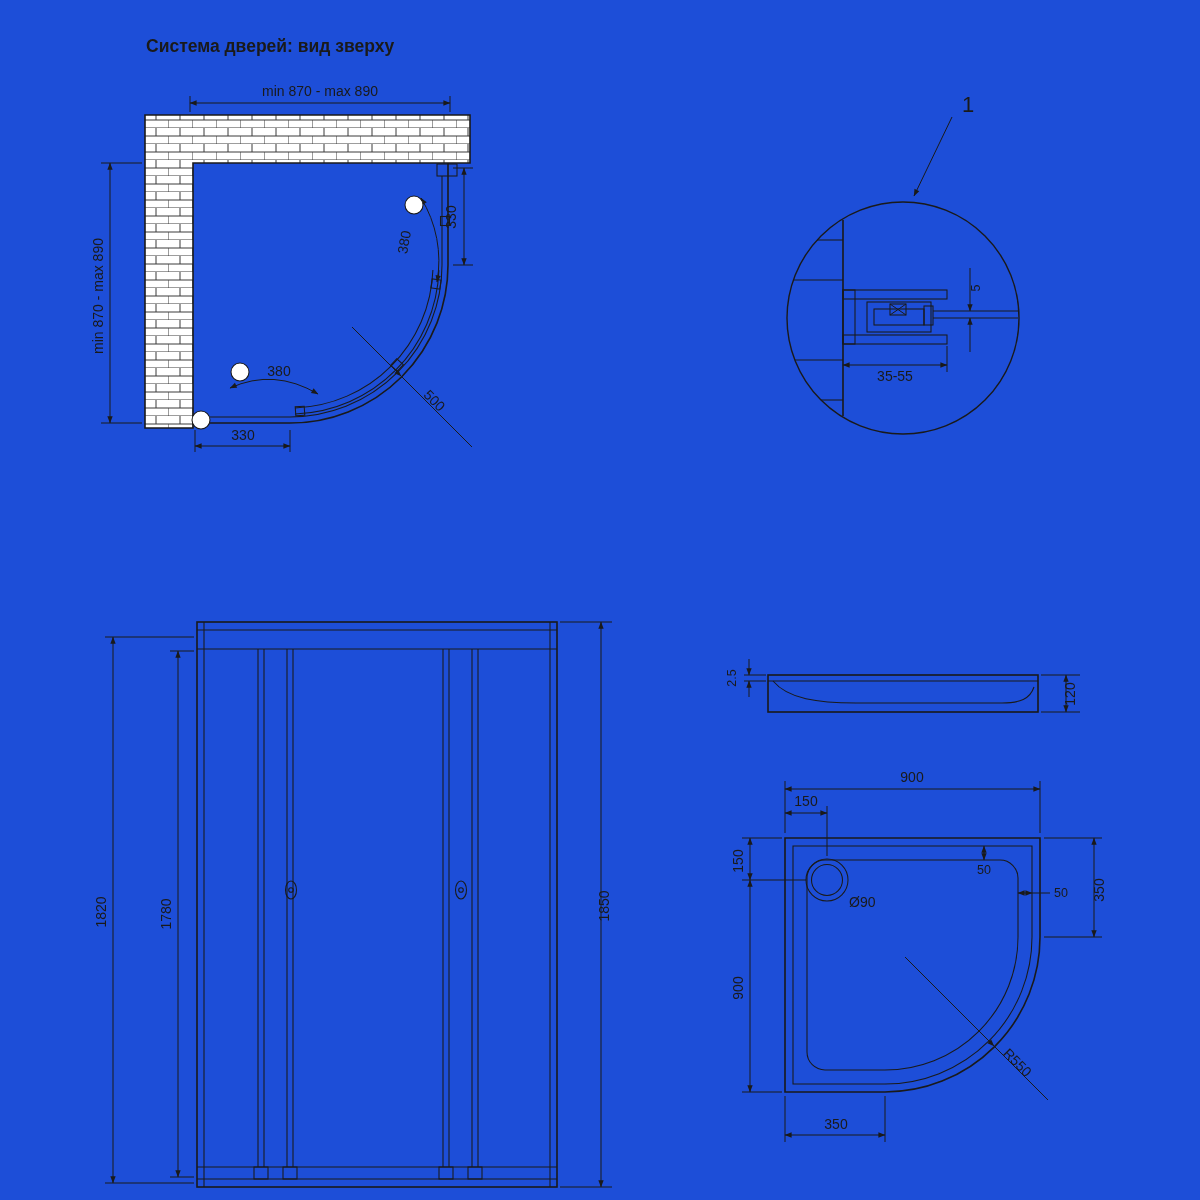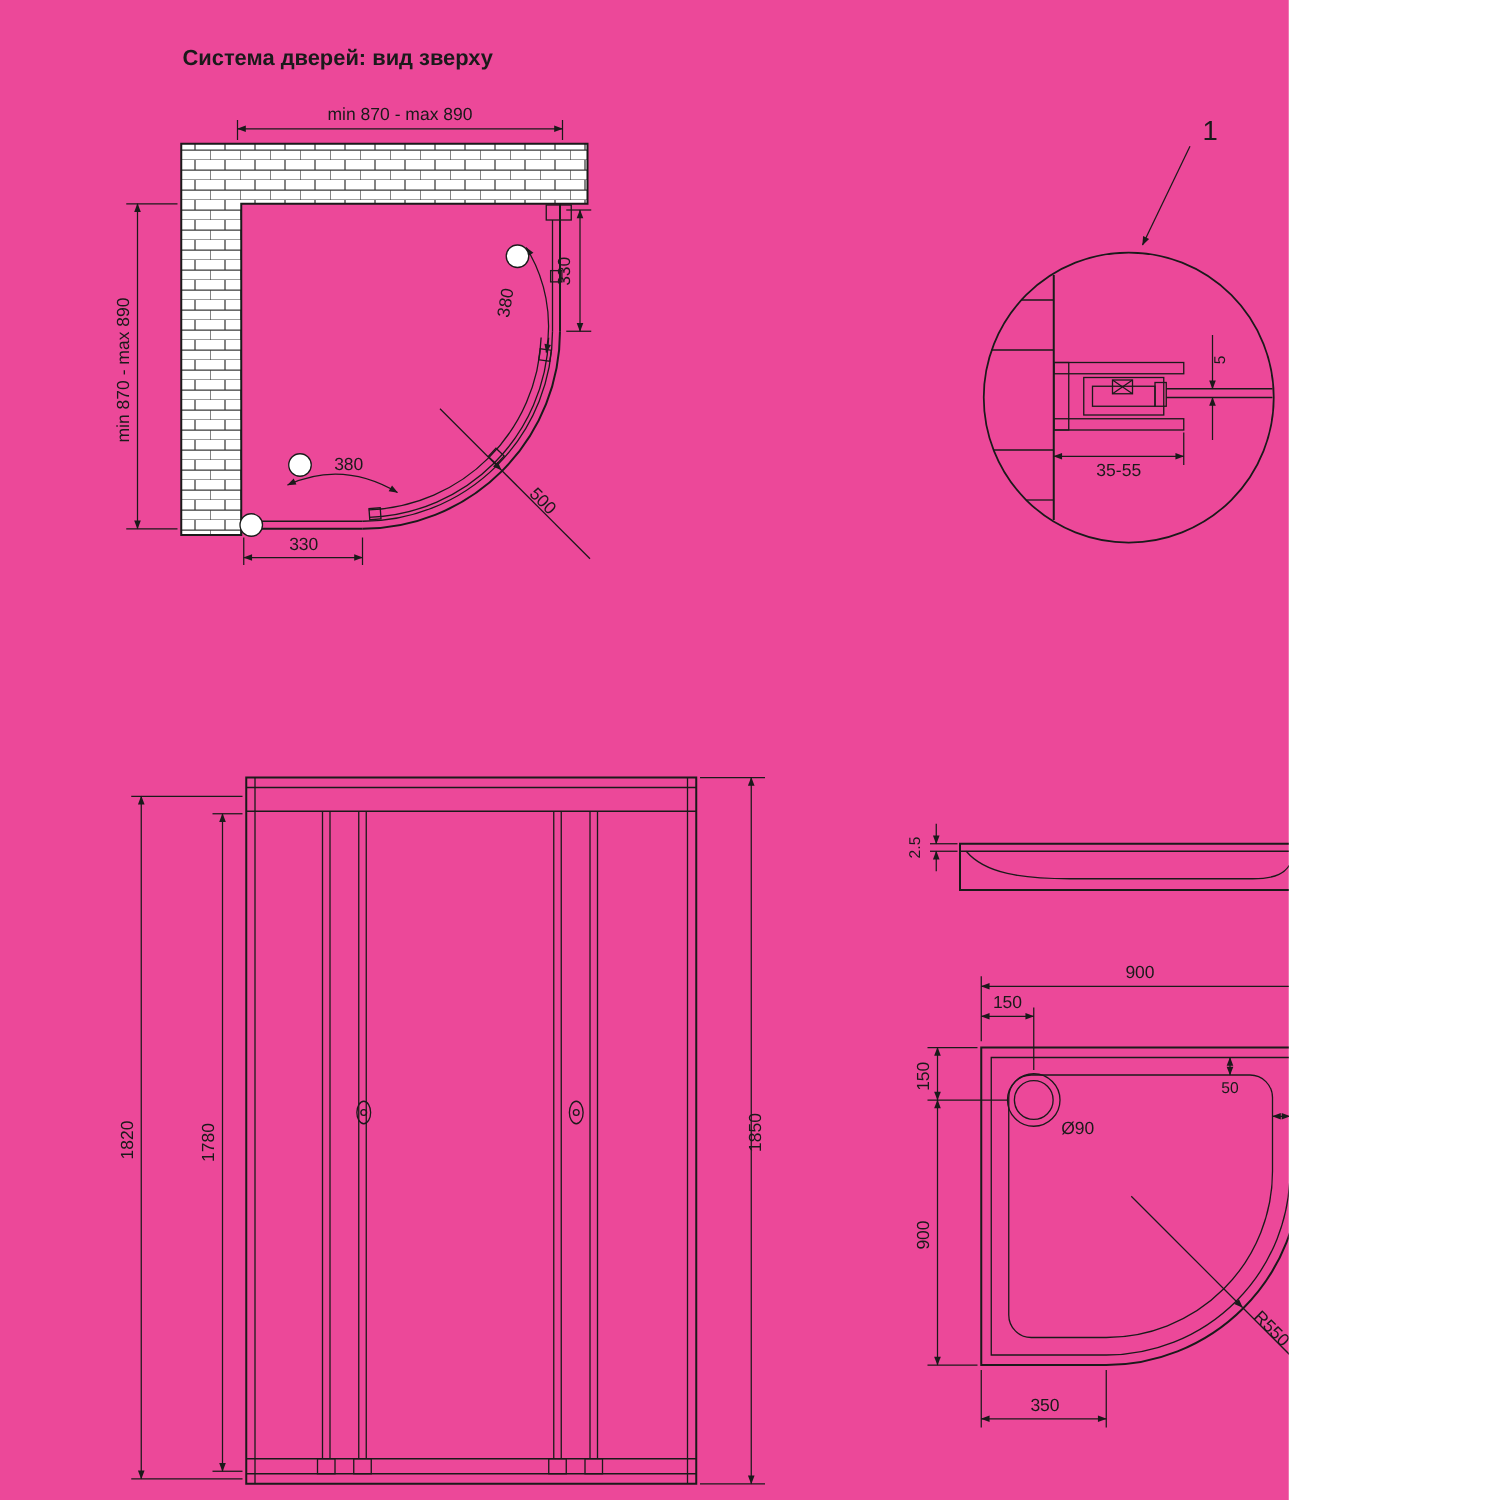--- a/index.html
+++ b/index.html
@@ -1,16 +1,16 @@
 <!DOCTYPE html>
 <html><head>
 <meta charset="utf-8">
 <style>
   html,body{margin:0;padding:0;background:#ffffff;}
-  #sheet{width:1031px;height:1200px;background:#ec4899;position:relative;overflow:hidden;}
+  #sheet{width:1200px;height:1200px;background:#1d4ed8;position:relative;overflow:hidden;}
   svg{display:block;}
   .ol{stroke:#1a1a1a;stroke-width:1.6;fill:none;}
   .ml{stroke:#1a1a1a;stroke-width:1.05;fill:none;}
   .dl{stroke:#1a1a1a;stroke-width:1;fill:none;}
   text{font-family:"Liberation Sans",sans-serif;fill:#1a1a1a;}
   .dim{font-size:14px;text-anchor:middle;}
   .dims{font-size:12.5px;text-anchor:middle;}
   .title{font-size:17.5px;font-weight:700;text-anchor:start;}
   .callout{font-size:22px;text-anchor:start;}
   .lbl-start{text-anchor:start;}

